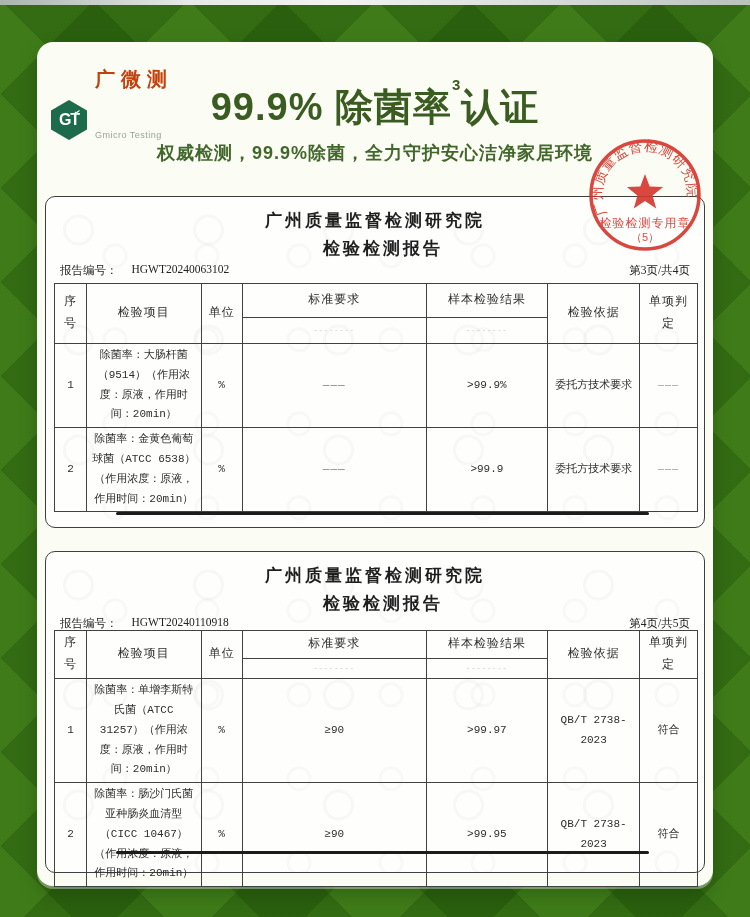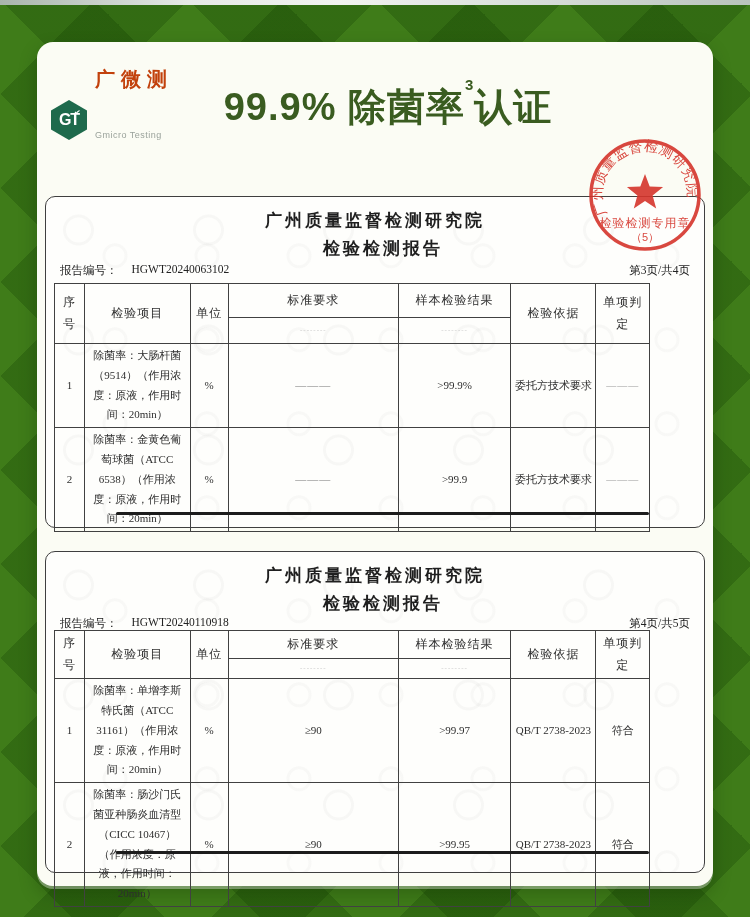--- a/index.html
+++ b/index.html
@@ -28,21 +28,21 @@
     width:36px; height:40px; background:#1e6a4c; position:relative;
     clip-path:polygon(50% 0,100% 26%,100% 74%,50% 100%,0 74%,0 26%);
     display:flex; align-items:center; justify-content:center;
   }
   .hex .mark{ color:#fff; font-weight:700; font-size:16px; letter-spacing:-1px; }
   .hex .tick{ position:absolute; right:6px; top:8px; color:#fff; font-size:8px; transform:rotate(10deg); }
   .logo-cn{ font-size:20px; color:#c2410c; font-weight:700; letter-spacing:6px; line-height:1.1; }
   .logo-en{ font-size:9px; color:#9aa29b; letter-spacing:0.5px;margin-top:40px; }
   
   .title{
-    position:absolute; top:40px; left:13px; width:100%; text-align:center;
+    position:absolute; top:40px; left:0; width:100%; text-align:center;
     font-size:38px; font-weight:700; color:#3a5c20; letter-spacing:1px;
   }
   .title sup{ font-size:15px; position:relative; top:-16px; font-weight:700; }
   .subtitle{
     position:absolute; top:99px; left:0; width:100%; text-align:center;
     font-size:18px; font-weight:600; color:#41672a; letter-spacing:1px;
   }
   
   .report{
     position:absolute; left:8px; width:660px;
@@ -56,21 +56,21 @@
   .report-1{ top:154px; height:332px; }
   .report-2{ top:509px; height:322px; }
   .org{ position:absolute; top:12px; left:0; width:100%; text-align:center;
         font-size:17px; font-weight:700; letter-spacing:3px; color:#1f1f1f; }
   .doc{ position:absolute; top:40px; left:8px; width:100%; text-align:center;
         font-size:17px; font-weight:700; letter-spacing:3px; color:#1f1f1f; }
   .meta{ position:absolute; left:14px; right:14px; display:flex; justify-content:space-between;
          font-size:11.5px; color:#222;gap:23px; }
   .report-1 .meta{ top:66px; } .report-2 .meta{ top:64px; }
   .meta .left{ display:flex; gap:14px; }
-  table{ position:absolute; left:8px; width:596px; border-collapse:collapse; table-layout:fixed; }
+  table{ position:absolute; left:8px; width:644px; border-collapse:collapse; table-layout:fixed;font-family:Liberation Mono, monospace; }
   .report-1 table{ top:86px; } .report-2 table{ top:78px; }
   th,td{ border:1px solid #414141; text-align:center; vertical-align:middle;
          font-weight:normal; padding:2px 3px; font-size:11px; line-height:1.8; color:#2e2e2e; }
   th{ font-size:12px; letter-spacing:1px; }
   .report-1 tr.h1{ height:34px; } .report-1 tr.h2{ height:26px; }
   .report-1 tr.r1{ height:80px; } .report-1 tr.r2{ height:80px; }
   .report-2 tr.h1{ height:28px; } .report-2 tr.h2{ height:20px; }
   .report-2 tr.r1{ height:74px; } .report-2 tr.r2{ height:92px; }
   td.subnote{ font-size:7px; color:#c6c6c6; letter-spacing:1px; line-height:1; }
   td.dash{ color:#7d7d7d; letter-spacing:1px; }
@@ -93,20 +93,21 @@
       <span class="tick">✔</span>
     </div>
     <div class="logo-text">
       <div class="logo-cn">广微测</div>
       <div class="logo-en">Gmicro Testing</div>
     </div>
   </div>
 
   <div class="title"><span>99.9% 除菌率</span><sup>3</sup><span>认证</span></div>
 
+  <div class="subtitle">权威检测，99.9%除菌，全力守护安心洁净家居环境</div>
 
   <section class="report report-1">
     <div class="org">广州质量监督检测研究院</div>
     <div class="doc">检验检测报告</div>
     <div class="meta">
       <div class="left">
         <span>报告编号：</span>
         <span>HGWT20240063102</span>
       </div>
       <span>第3页/共4页</span>
@@ -187,21 +188,21 @@
         <th>样本检验结果</th>
         <th rowspan="2">检验依据</th>
         <th rowspan="2">单项判定</th>
       </tr>
       <tr class="h2">
         <td class="subnote">--------</td>
         <td class="subnote">--------</td>
       </tr>
       <tr class="r1">
         <td>1</td>
-        <td>除菌率：单增李斯特氏菌（ATCC 31161）（作用浓度：原液，作用时间：20min）</td>
+        <td>除菌率：单增李斯特氏菌（ATCC 31257）（作用浓度：原液，作用时间：20min）</td>
         <td>%</td>
         <td>≥90</td>
         <td>&gt;99.97</td>
         <td>QB/T 2738-2023</td>
         <td>符合</td>
       </tr>
       <tr class="r2">
         <td>2</td>
         <td>除菌率：肠沙门氏菌亚种肠炎血清型（CICC 10467）（作用浓度：原液，作用时间：20min）</td>
         <td>%</td>

